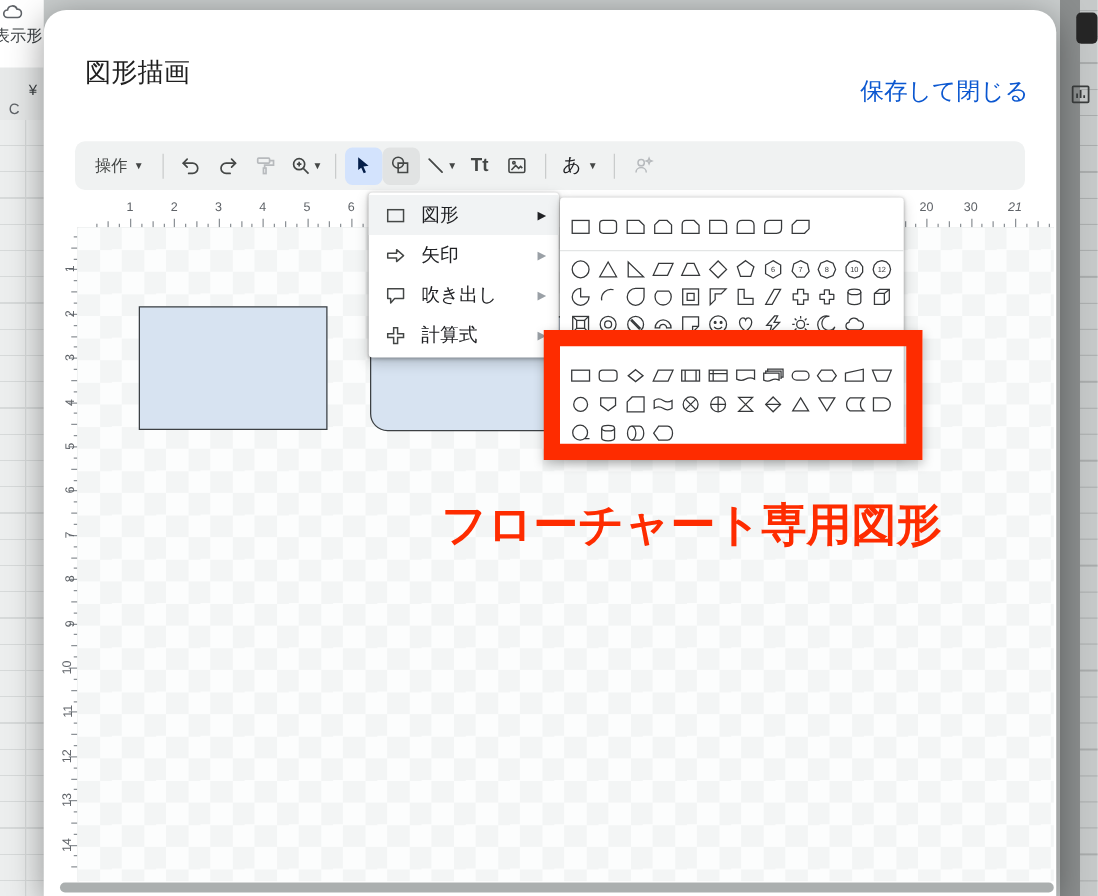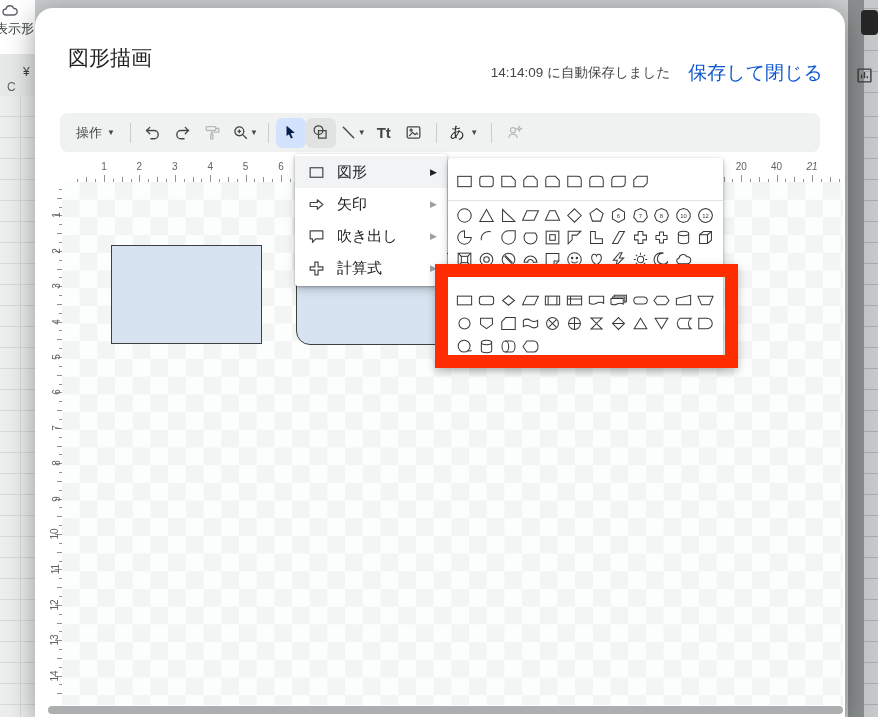--- a/index.html
+++ b/index.html
@@ -111,21 +111,20 @@
     <rect x="3" y="3" width="18" height="18" rx="1"></rect>
       <path d="M8 16 V11 M12 16 V7 M16 16 V13"></path>
     </svg>
 </span>
 
 <div class="abs dialog">
 
   <div class="abs dlg-title">図形描画</div>
 
   <div class="abs save-row">
-    <span class="autosave">14:14:09 に自動保存しました</span>
     <span class="save-close" style="color: rgb(11, 87, 208);">保存して閉じる</span>
   </div>
 
   <div class="abs toolbar">
     <button class="tb-btn tb-actions">
       <span>操作</span>
         <span class="caret">▼</span>
     </button>
     <div class="tb-sep"></div>
     <button class="tb-btn">
@@ -298,21 +297,21 @@
       <span class="hnum" style="left: 360.6px;">10</span>
       <span class="hnum" style="left: 396px;">11</span>
       <span class="hnum" style="left: 431.4px;">12</span>
       <span class="hnum" style="left: 466.8px;">13</span>
       <span class="hnum" style="left: 502.2px;">14</span>
       <span class="hnum" style="left: 537.6px;">15</span>
       <span class="hnum" style="left: 573px;">16</span>
       <span class="hnum" style="left: 608.4px;">17</span>
       <span class="hnum" style="left: 643.8px;">18</span>
       <span class="hnum" style="left: 679.2px;">20</span>
-      <span class="hnum" style="left: 714.6px;">40</span>
+      <span class="hnum" style="left: 714.6px;">30</span>
       <span class="hnum" style="left: 750px; font-style: italic;">21</span>
     </div>
   <div class="abs vruler">
       <div class="vtick" style="top: 6.85px; width: 3px;"></div>
       <div class="vtick" style="top: 15.7px; width: 5px;"></div>
       <div class="vtick" style="top: 24.55px; width: 3px;"></div>
       <div class="vtick" style="top: 33.4px; width: 7px;"></div>
       <div class="vtick" style="top: 42.25px; width: 3px;"></div>
       <div class="vtick" style="top: 51.1px; width: 5px;"></div>
       <div class="vtick" style="top: 59.95px; width: 3px;"></div>
@@ -831,13 +830,14 @@
           <div class="pcell">
             <svg viewBox="0 0 24 24" width="19" height="19" fill="none" stroke="#37393b" stroke-width="1.3">
               <path d="M2.5 12 L7.5 5 H16.5 A5 7 0 0 1 16.5 19 H7.5 Z"></path>
             </svg>
           </div>
         </div>
       </div>
     </div>
 
   <div class="abs red-box" style="border-color: rgb(254, 44, 0);"></div>
+  <div class="abs annotation" style="color: rgb(254, 44, 0);">フローチャート専用図形</div>
 </div>
 
 </body></html>

